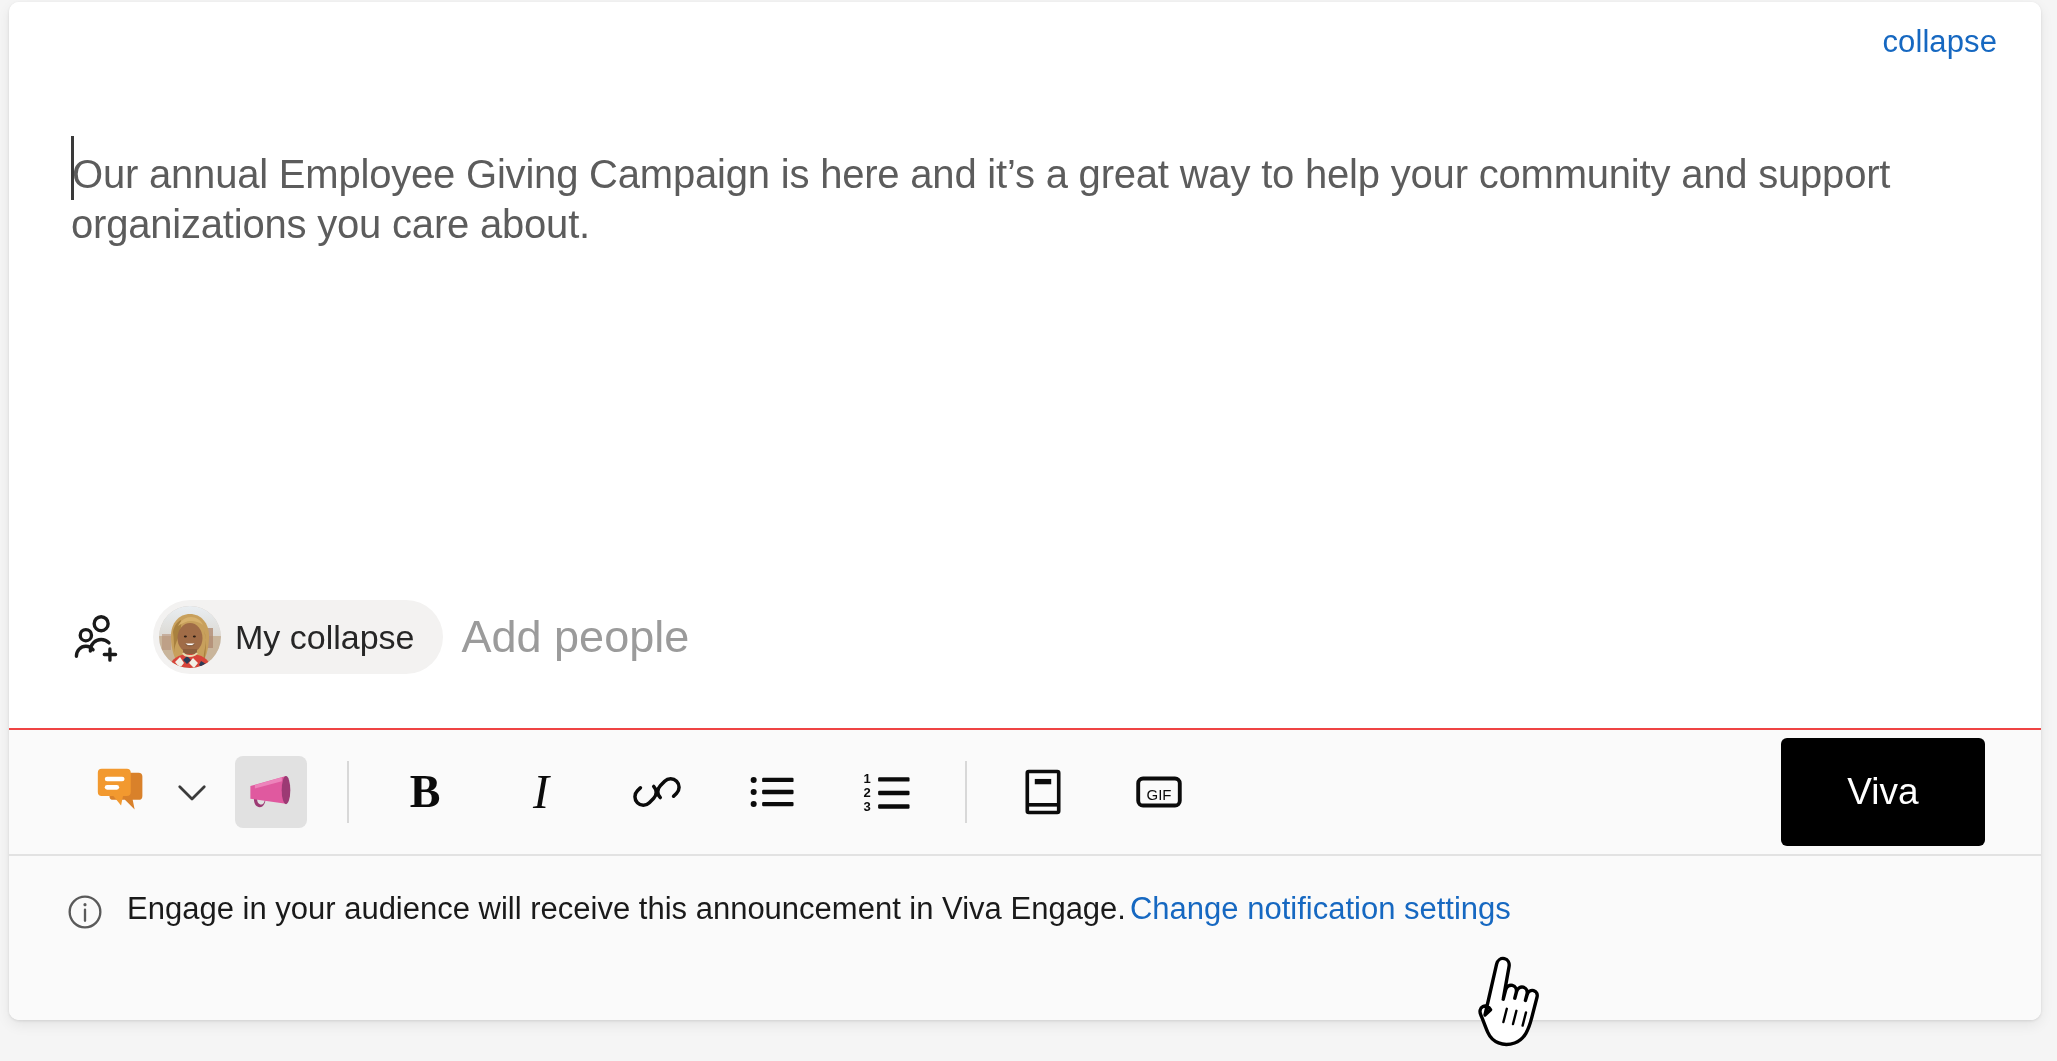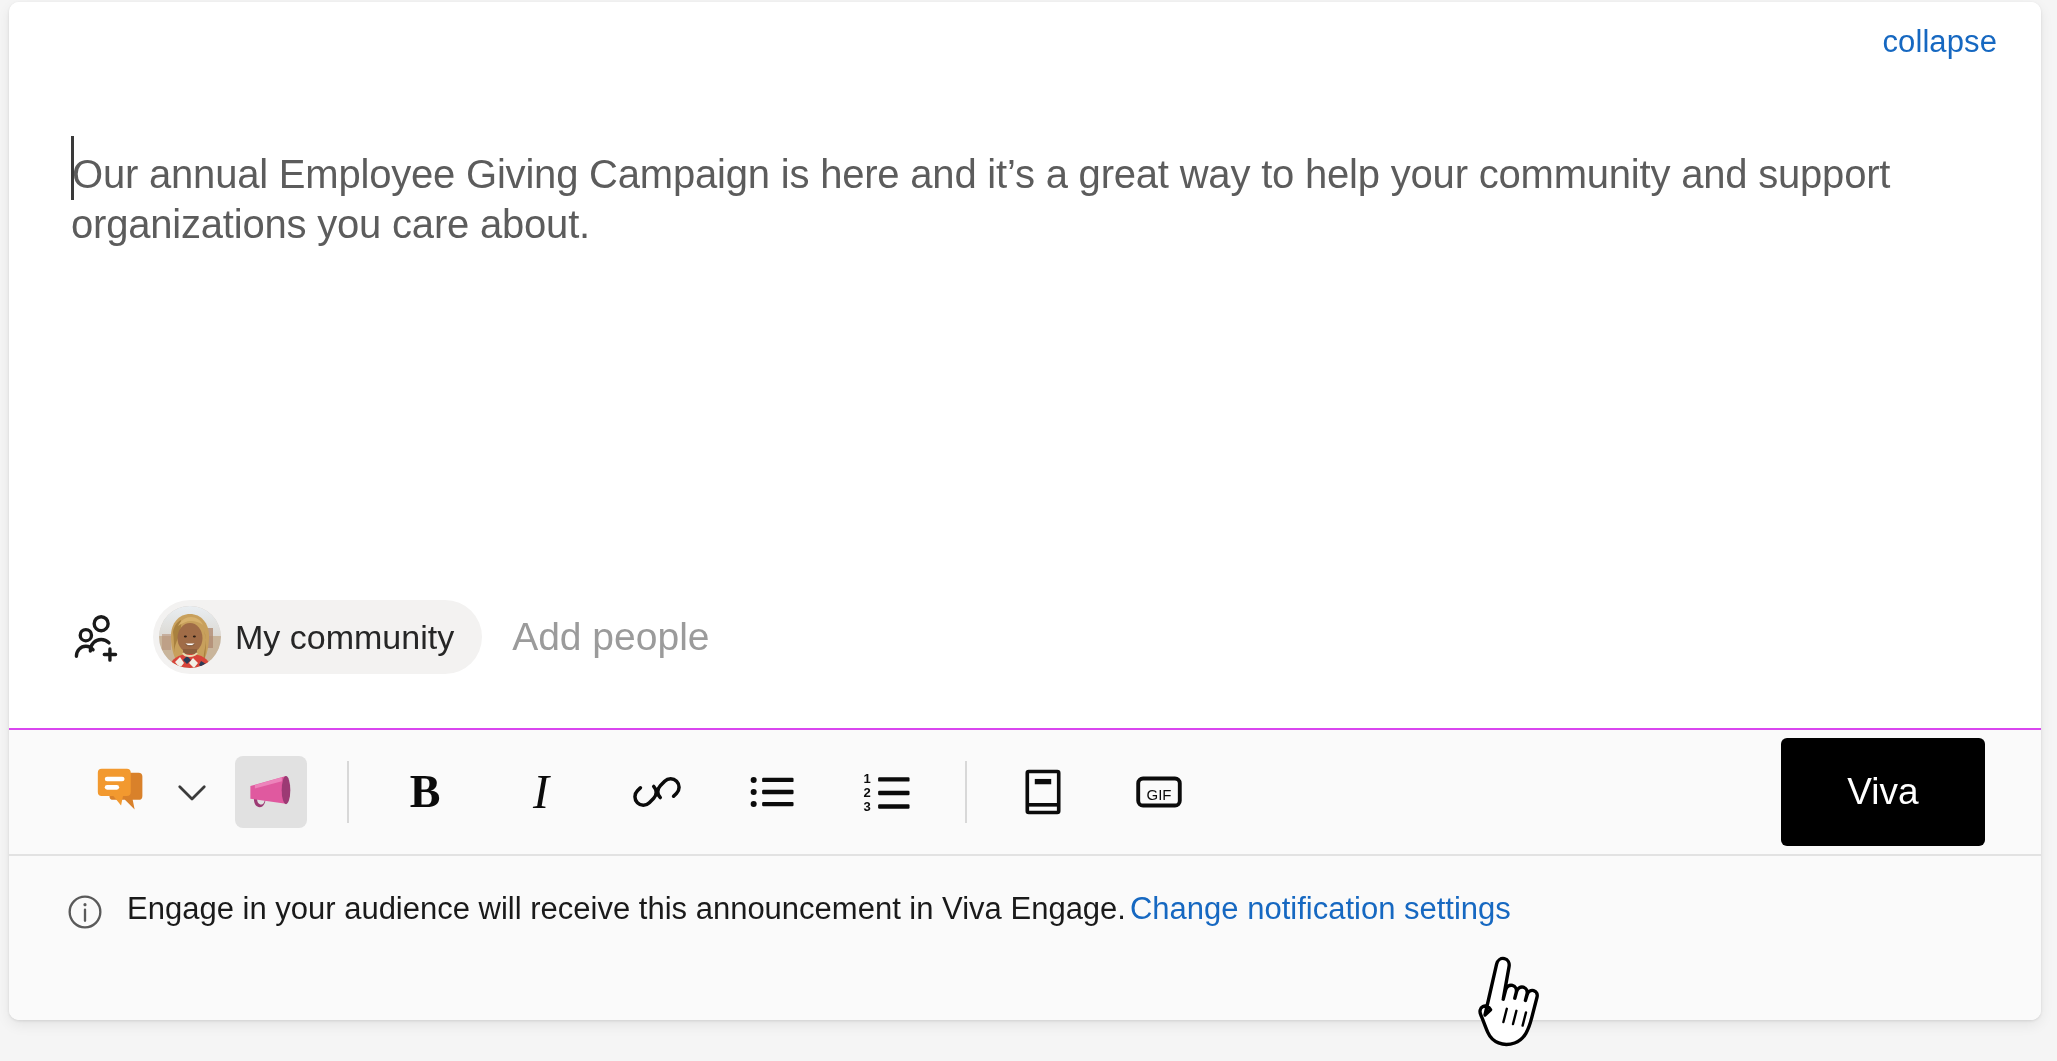--- a/index.html
+++ b/index.html
@@ -32,21 +32,21 @@
     display: flex;
     flex-direction: column;
     overflow: hidden;
   }
 
   
   .compose-body {
     position: relative;
     flex: 0 0 728px;
     background: #ffffff;
-    border-bottom: 2px solid #d946ef;
+    border-bottom: 2px solid #ef4444;
     box-sizing: border-box;
   }
 
   .collapse-link {
     position: absolute;
     right: 44px;
     top: 22px;
     font-size: 31px;
     color: #1668c1;
     cursor: pointer;
@@ -126,22 +126,22 @@
   }
 
   .audience-name {
     font-size: 34px;
     color: #262626;
     font-family: "Liberation Sans", sans-serif;
     white-space: nowrap;
   }
 
   .add-people-placeholder {
-    margin-left: 30px;
-    font-size: 39px;
+    margin-left: 19px;
+    font-size: 45px;
     color: #9b9b9b;
     font-family: "Liberation Sans", sans-serif;
     cursor: text;
     white-space: nowrap;
   }
 
   
   .toolbar {
     flex: 0 0 126px;
     background: #fafafa;
@@ -327,21 +327,21 @@
                 <ellipse cx="26.4" cy="30.5" rx="1.5" ry="1.1" fill="#2a1c12"></ellipse>
                 <ellipse cx="35.4" cy="30.5" rx="1.5" ry="1.1" fill="#2a1c12"></ellipse>
 
                 <path d="M26 37.5c2.5 3 7.5 3 10 0z" fill="#ffffff"></path>
                 <path d="M26 37.5c2.5 3 7.5 3 10 0" stroke="#6d4326" stroke-width="0.9" fill="none"></path>
 
                 <path d="M19 20c3-6 8-9 13-9s10 3 12 8c-4-3-8-4-12-4s-9 2-13 5z" fill="#d8b26d"></path>
               </g>
             </svg>
           </div>
-          <span class="audience-name">My community</span>
+          <span class="audience-name">My collapse</span>
         </div>
 
         <div class="add-people-placeholder">Add people</div>
       </div>
     </div>
 
     <div class="toolbar">
 
       <div class="tb-btn">
         <svg width="62" height="62" viewBox="0 0 32 32">

